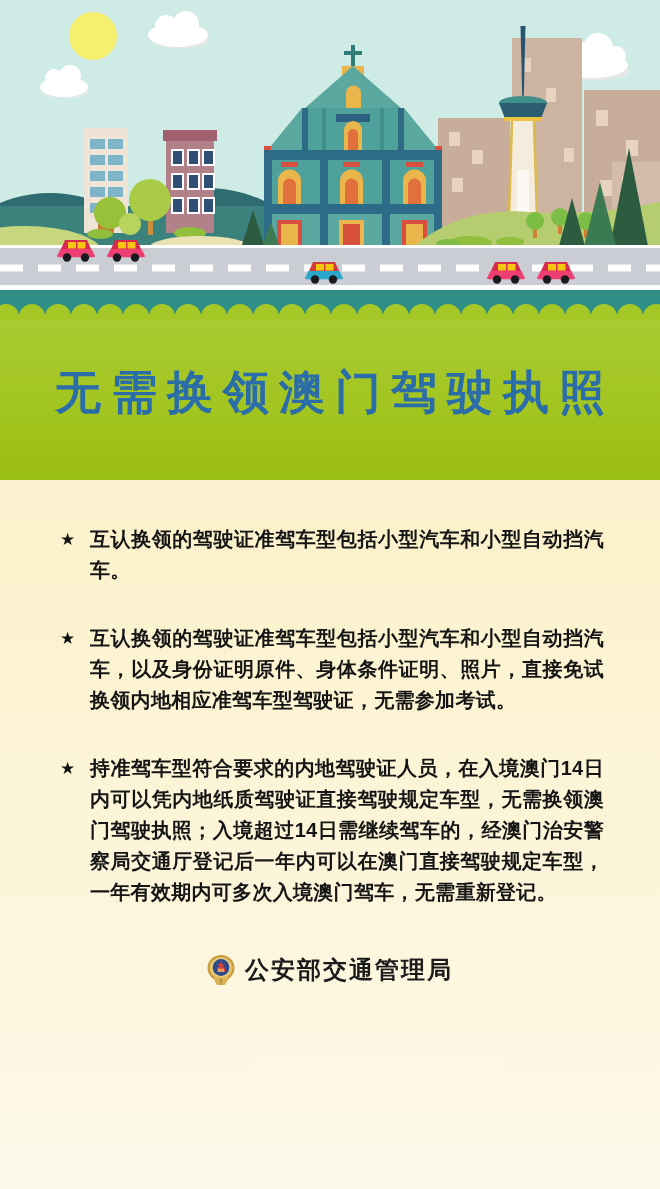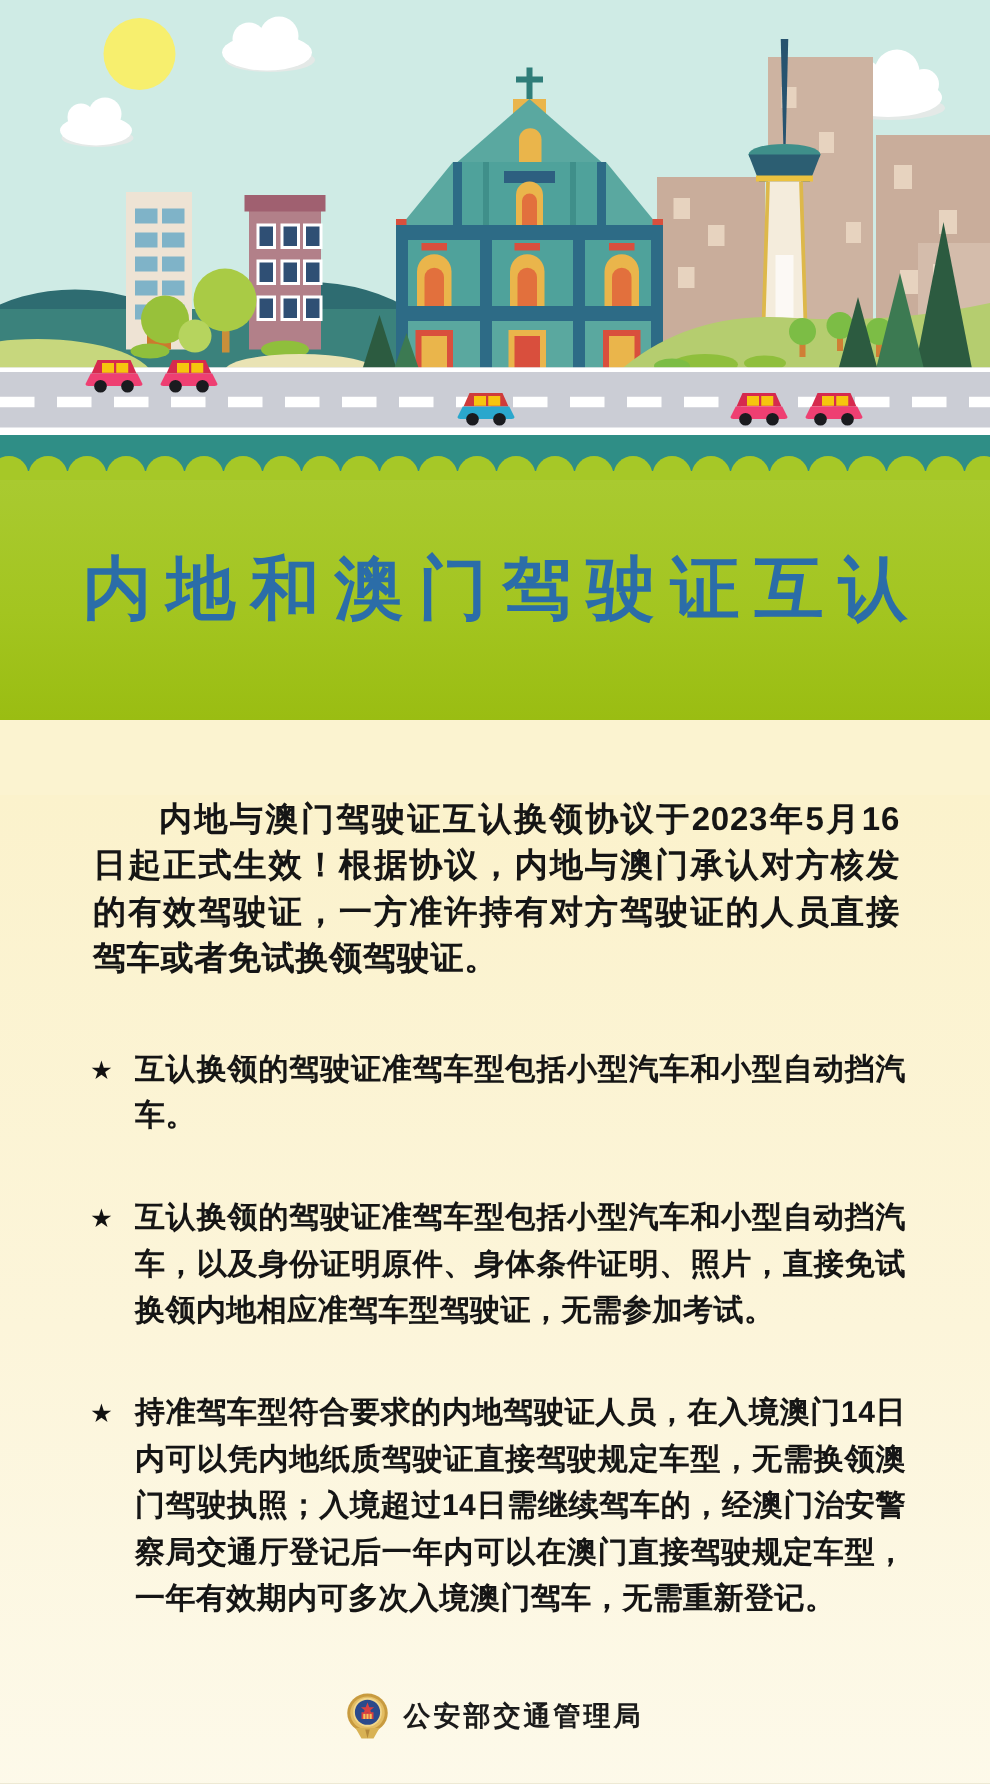--- a/index.html
+++ b/index.html
@@ -41,21 +41,21 @@
   }
   .btext{
     flex:1 1 auto; font-size:20px; font-weight:700; line-height:31px;
     letter-spacing:0.3px; text-align:justify;
   }
   .footer{
     margin-top:46px; display:flex; align-items:center; justify-content:center; gap:10px;
   }
   .badge{ display:inline-flex; width:28px; height:32px; }
   .badge svg{ width:28px; height:32px; }
-  .org{ font-size:18px; font-weight:800; letter-spacing:2px; color:#1b1b1b; }
+  .org{ font-size:24px; font-weight:800; letter-spacing:2px; color:#1b1b1b; }
 </style>
 </head>
 <body>
 
 <div class="poster">
 
   <svg class="illu" viewBox="0 0 660 320">
     <defs>
       <g id="carP">
         <path d="M8,1 L30,1 L34,10 L4,10 Z" fill="#d62a4e"></path>
@@ -286,25 +286,24 @@
         <circle cx="552" cy="317" r="13"></circle>
         <circle cx="578" cy="317" r="13"></circle>
         <circle cx="604" cy="317" r="13"></circle>
       <circle cx="630" cy="317" r="13"></circle>
         <circle cx="656" cy="317" r="13"></circle>
       <rect x="0" y="314" width="660" height="6"></rect>
     </g>
   </svg>
 
   <div class="title-band">
-    <h1>内地和澳门驾驶证互认</h1>
+    <h1>无需换领澳门驾驶执照</h1>
   </div>
 
   <div class="content">
-    <p class="intro">内地与澳门驾驶证互认换领协议于2023年5月16日起正式生效！根据协议，内地与澳门承认对方核发的有效驾驶证，一方准许持有对方驾驶证的人员直接驾车或者免试换领驾驶证。</p>
 
     <ul class="bullets">
       <li>
         <span class="star">★</span>
         <span class="btext">互认换领的驾驶证准驾车型包括小型汽车和小型自动挡汽车。</span>
       </li>
       <li>
         <span class="star">★</span>
         <span class="btext">互认换领的驾驶证准驾车型包括小型汽车和小型自动挡汽车，以及身份证明原件、身体条件证明、照片，直接免试换领内地相应准驾车型驾驶证，无需参加考试。</span>
       </li>

